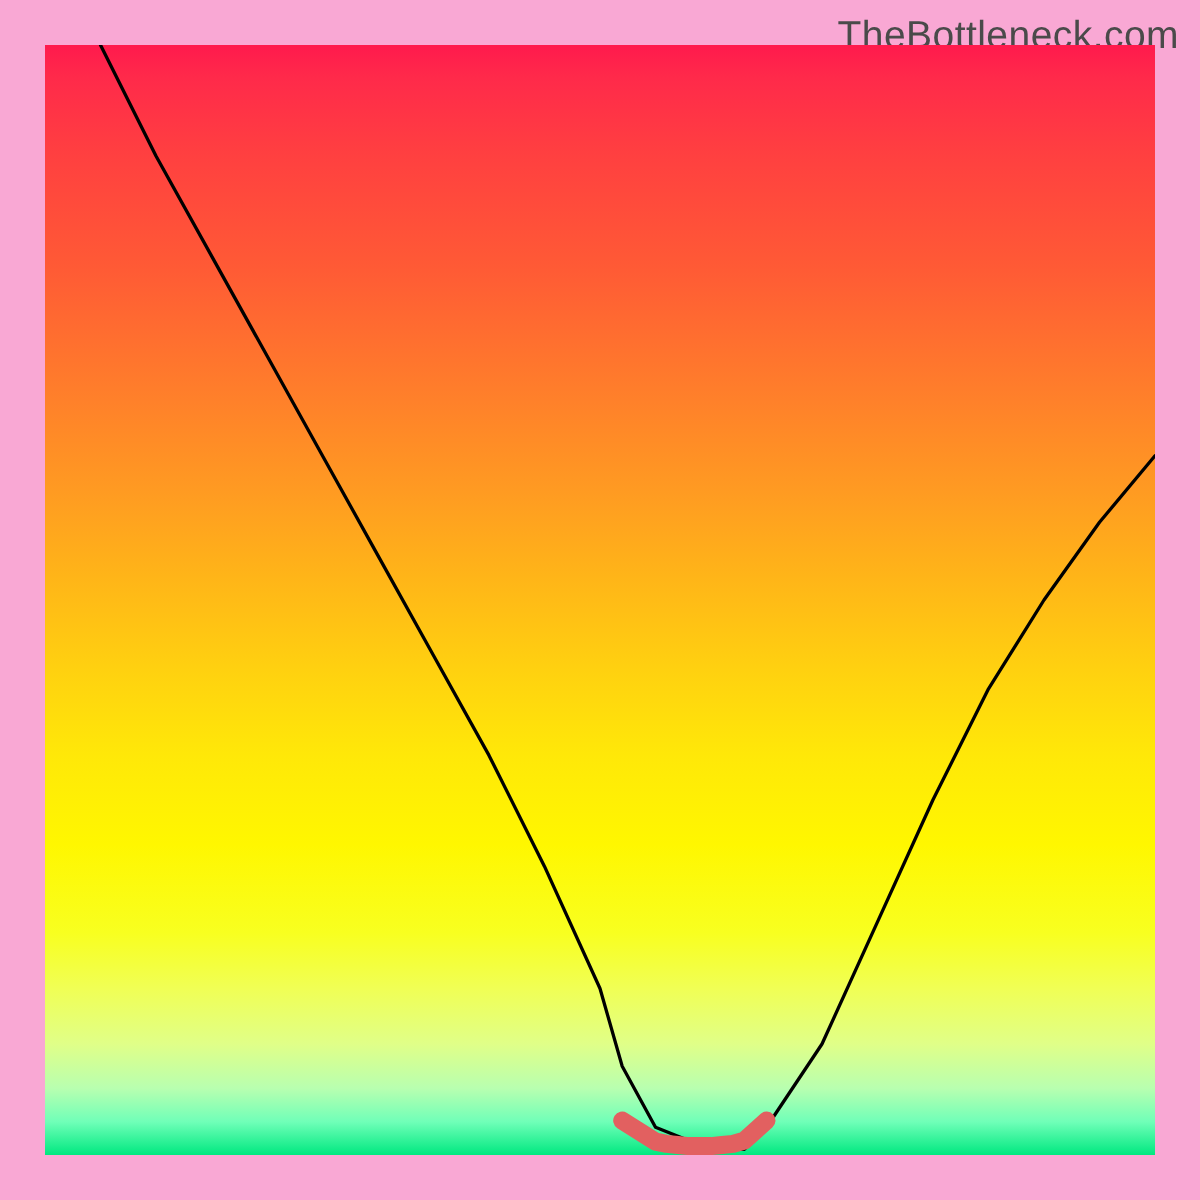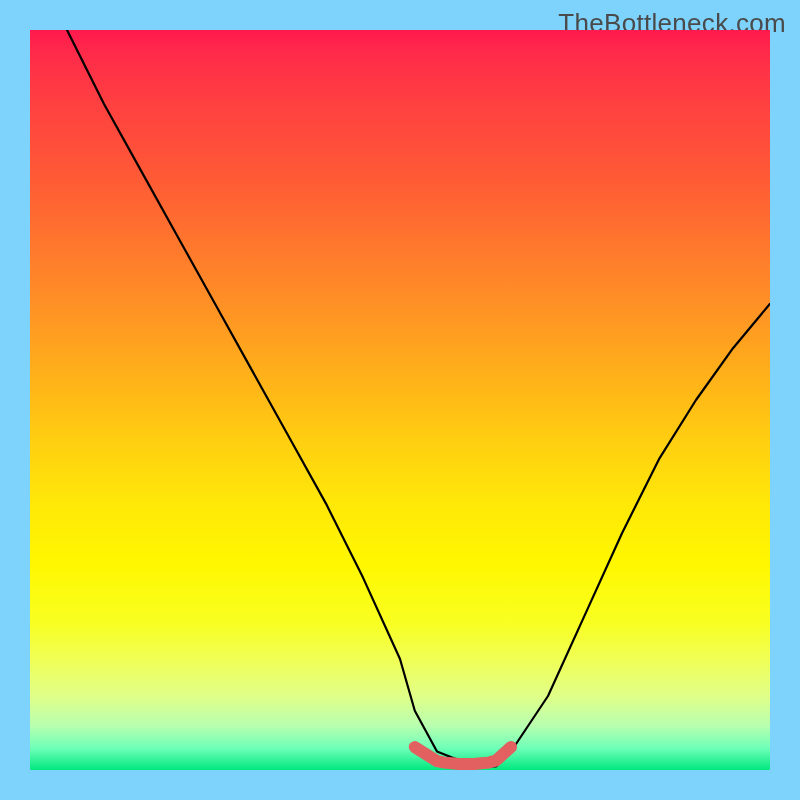--- a/index.html
+++ b/index.html
@@ -3,21 +3,21 @@
 <meta charset="utf-8">
 <style>
   * { margin: 0; padding: 0; box-sizing: border-box; }
   html, body { width: 800px; height: 800px; overflow: hidden; }
   body { background: #000; position: relative; font-family: Arial, Helvetica, sans-serif; }
 
   .frame {
     position: absolute;
     top: 0; left: 0;
     width: 800px; height: 800px;
-    background: #7dd3fc;
+    background: #f9a8d4;
   }
 
   .plot {
     position: absolute;
     top: 30px;
     left: 30px;
     width: 740px;
     height: 740px;
     overflow: hidden;
   }

